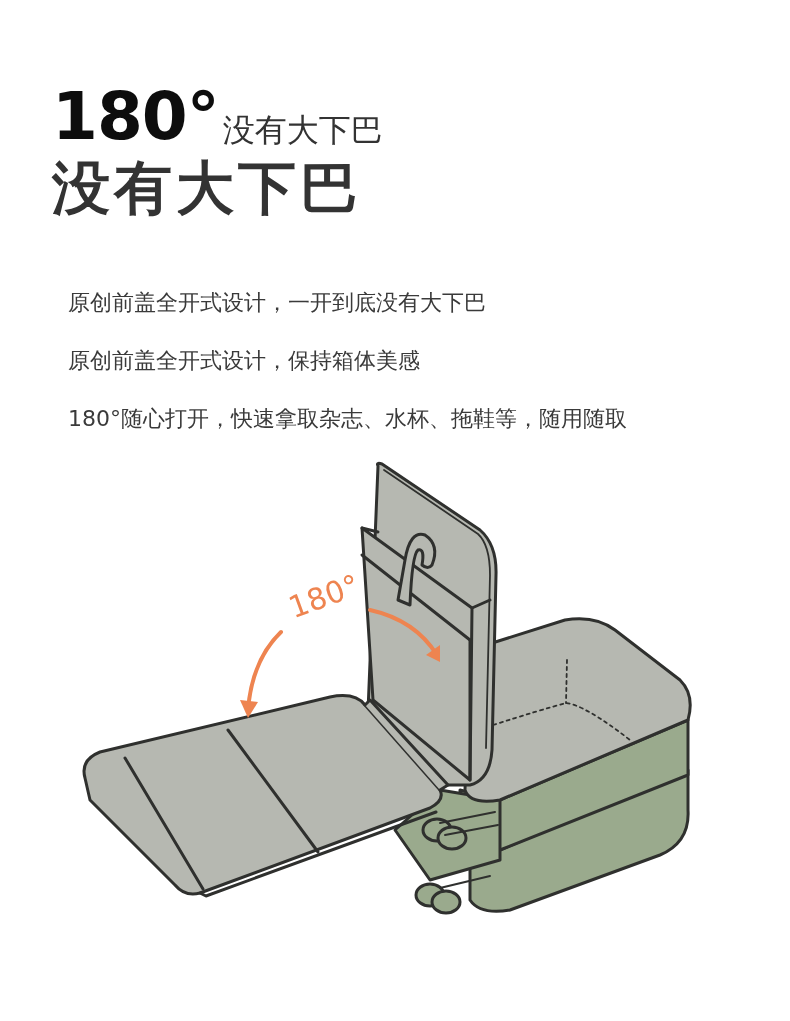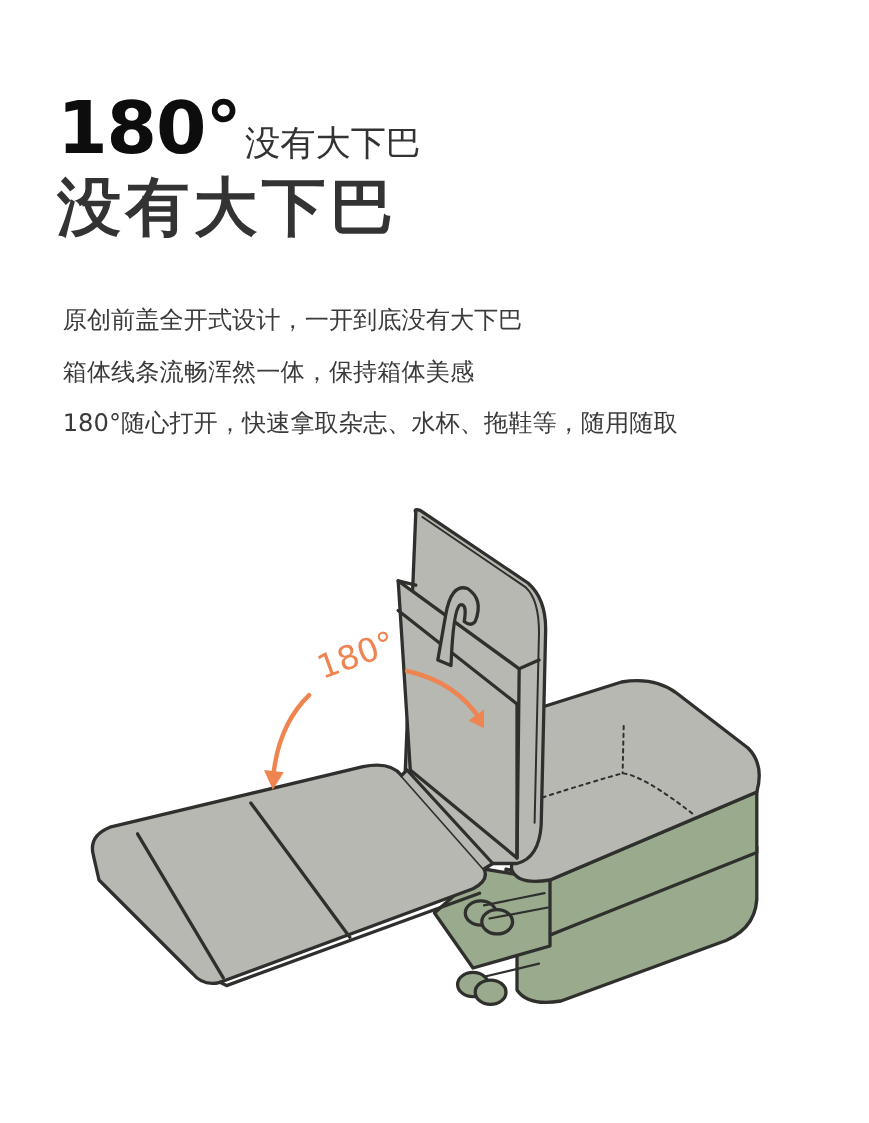--- a/index.html
+++ b/index.html
@@ -5,39 +5,39 @@
     html, body { margin: 0; padding: 0; background: #ffffff; }
     body { width: 790px; height: 1021px; position: relative; overflow: hidden;
            font-family: "DejaVu Sans", "Liberation Sans", sans-serif; color: #2b2b2b; }
     .headline { position: absolute; left: 52px; top: 78px; }
     .headline-row1 { display: flex; align-items: flex-end; height: 70px; }
     .big-num { font-family: "DejaVu Sans", sans-serif; font-weight: bold; font-size: 66px;
                line-height: 62px; color: #0d0d0d; letter-spacing: -1px; }
     .sub-title { font-size: 32px; color: #333; margin-left: 4px; line-height: 36px; font-weight: 300; }
     .headline-row2 { font-size: 58px; line-height: 72px; margin-top: 4px; color: #333; letter-spacing: 4px; font-weight: 700; }
     .desc { position: absolute; left: 52px; top: 266px; font-size: 22px; line-height: 42px; color: #3a3a3a; }
-    .desc p { margin: 5px; white-space: nowrap; }
+    .desc p { margin: 16px; white-space: nowrap; }
     .illustration { position: absolute; left: 0; top: 440px; width: 790px; height: 500px; }
     .angle-label { position: absolute; left: 296px; top: 590px; font-size: 30px; color: #ee8450;
                    transform: rotate(-20deg); transform-origin: left bottom; }
   </style>
 </head>
 <body>
 
 <div class="headline">
   <div class="headline-row1">
     <span class="big-num">180°</span>
     <span class="sub-title">没有大下巴</span>
   </div>
   <div class="headline-row2">没有大下巴</div>
 </div>
 
 <div class="desc">
   <p>原创前盖全开式设计，一开到底没有大下巴</p>
-  <p>箱体线条流畅浑然一体，保持箱体美感</p>
+  <p>原创前盖全开式设计，保持箱体美感</p>
   <p>180°随心打开，快速拿取杂志、水杯、拖鞋等，随用随取</p>
 </div>
 
 <svg class="illustration" viewBox="0 440 790 500" xmlns="http://www.w3.org/2000/svg">
   <g stroke="#2f302e" stroke-width="3" stroke-linejoin="round" stroke-linecap="round">
 
     <path d="M470 840 L470 900 Q480 915 510 910 L660 855 Q690 842 688 810 L688 770 L500 850 Z" fill="#9aaa8d"></path>
 
     <path d="M460 790 L500 800 L688 720 L688 775 L500 850 Q470 855 460 840 Z" fill="#9aaa8d"></path>
 

